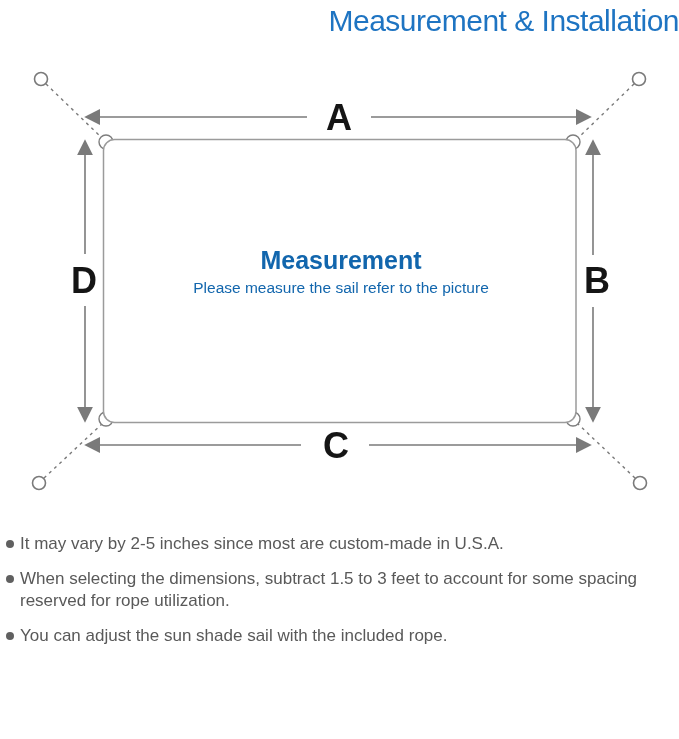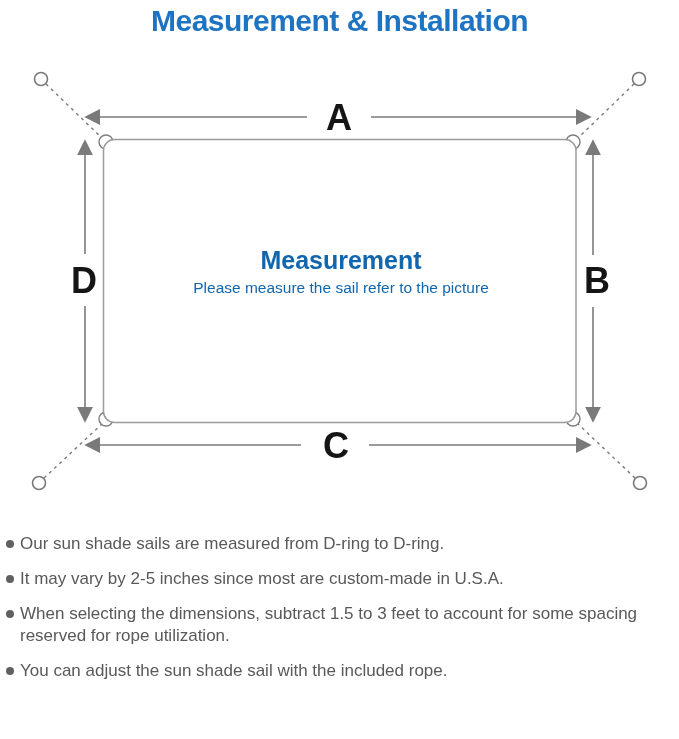--- a/index.html
+++ b/index.html
@@ -7,24 +7,24 @@
     position: relative;
     width: 679px;
     height: 739px;
     background: #ffffff;
     overflow: hidden;
     font-family: "Liberation Sans", sans-serif;
   }
   .title {
     position: absolute;
     top: 0px; left: 0; width: 679px;
-    text-align: center;
+    text-align: right;
     font-size: 30px;
     line-height: 41px;
-    font-weight: 700;
+    font-weight: 400;
     color: #1e74c2;
     letter-spacing: -0.5px;
   }
   .diagram-svg {
     position: absolute;
     top: 0; left: 0;
   }
   .notes {
     position: absolute;
     top: 533px; left: 6px; width: 667px;
@@ -119,24 +119,20 @@
     <text class="svg-dim-label" x="336" y="458" text-anchor="middle">C</text>
     <text class="svg-dim-label" x="84" y="293" text-anchor="middle">D</text>
 
     <text class="svg-center-title" x="341" y="269" text-anchor="middle">Measurement</text>
     <text class="svg-center-sub" x="341" y="293" text-anchor="middle">Please measure the sail refer to the picture</text>
   </svg>
 
   <div class="notes">
     <div class="note">
       <span class="dot"></span>
-      <span class="note-text">Our sun shade sails are measured from D-ring to D-ring.</span>
-    </div>
-    <div class="note">
-      <span class="dot"></span>
       <span class="note-text">It may vary by 2-5 inches since most are custom-made in U.S.A.</span>
     </div>
     <div class="note">
       <span class="dot"></span>
       <span class="note-text">When selecting the dimensions, subtract 1.5 to 3 feet to account for some spacing reserved for rope utilization.</span>
     </div>
     <div class="note">
       <span class="dot"></span>
       <span class="note-text">You can adjust the sun shade sail with the included rope.</span>
     </div>

